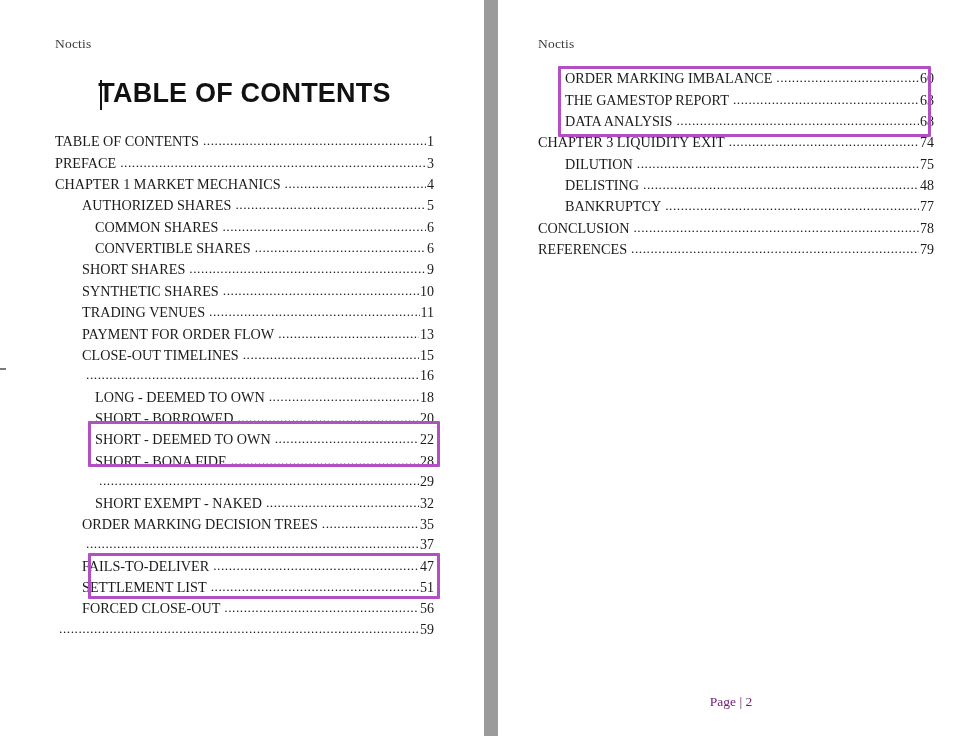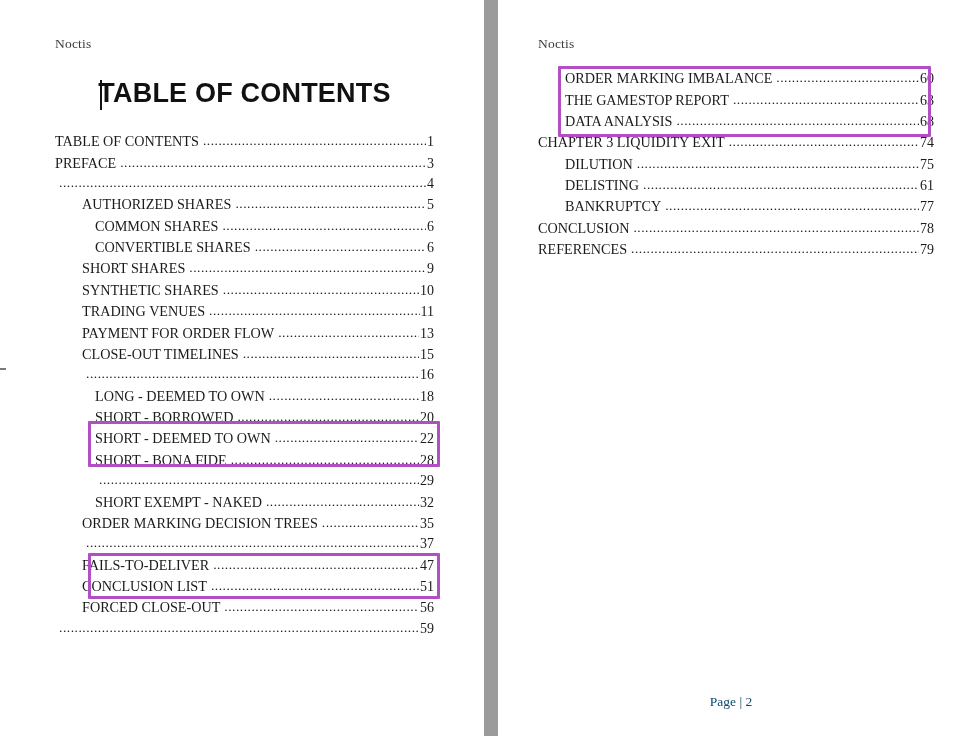--- a/index.html
+++ b/index.html
@@ -109,21 +109,21 @@
     pointer-events: none;
   }
   .page-footer {
     position: absolute;
     bottom: 26px;
     left: 0;
     right: 0;
     text-align: center;
     font-family: "Liberation Serif", serif;
     font-size: 13.5px;
-    color: #0c4a6e;
+    color: #701a75;
   }
   .left-edge-mark {
     position: absolute;
     left: 0;
     top: 368px;
     width: 6px;
     height: 2px;
     background: #7a7a7a;
   }
 </style>
@@ -143,20 +143,21 @@
           <span class="label">TABLE OF CONTENTS</span>
           <span class="dots">........................................................................................................................</span>
           <span class="pageno">1</span>
         </div>
         <div class="toc-entry lvl0">
           <span class="label">PREFACE</span>
           <span class="dots">........................................................................................................................</span>
           <span class="pageno">3</span>
         </div>
         <div class="toc-entry lvl0">
+          <span class="label">CHAPTER 1   MARKET MECHANICS</span>
           <span class="dots">........................................................................................................................</span>
           <span class="pageno">4</span>
         </div>
         <div class="toc-entry lvl1">
           <span class="label">AUTHORIZED SHARES</span>
           <span class="dots">........................................................................................................................</span>
           <span class="pageno">5</span>
         </div>
         <div class="toc-entry lvl2">
           <span class="label">COMMON SHARES</span>
@@ -234,21 +235,21 @@
         <div class="toc-entry lvl1">
           <span class="dots">........................................................................................................................</span>
           <span class="pageno">37</span>
         </div>
         <div class="toc-entry lvl1">
           <span class="label">FAILS-TO-DELIVER</span>
           <span class="dots">........................................................................................................................</span>
           <span class="pageno">47</span>
         </div>
         <div class="toc-entry lvl1">
-          <span class="label">CONCLUSION LIST</span>
+          <span class="label">SETTLEMENT LIST</span>
           <span class="dots">........................................................................................................................</span>
           <span class="pageno">51</span>
         </div>
         <div class="toc-entry lvl1">
           <span class="label">FORCED CLOSE-OUT</span>
           <span class="dots">........................................................................................................................</span>
           <span class="pageno">56</span>
         </div>
         <div class="toc-entry lvl0">
           <span class="dots">........................................................................................................................</span>
@@ -284,21 +285,21 @@
           <span class="pageno">74</span>
         </div>
         <div class="toc-entry lvl1">
           <span class="label">DILUTION</span>
           <span class="dots">........................................................................................................................</span>
           <span class="pageno">75</span>
         </div>
         <div class="toc-entry lvl1">
           <span class="label">DELISTING</span>
           <span class="dots">........................................................................................................................</span>
-          <span class="pageno">61</span>
+          <span class="pageno">48</span>
         </div>
         <div class="toc-entry lvl1">
           <span class="label">BANKRUPTCY</span>
           <span class="dots">........................................................................................................................</span>
           <span class="pageno">77</span>
         </div>
         <div class="toc-entry lvl0">
           <span class="label">CONCLUSION</span>
           <span class="dots">........................................................................................................................</span>
           <span class="pageno">78</span>

